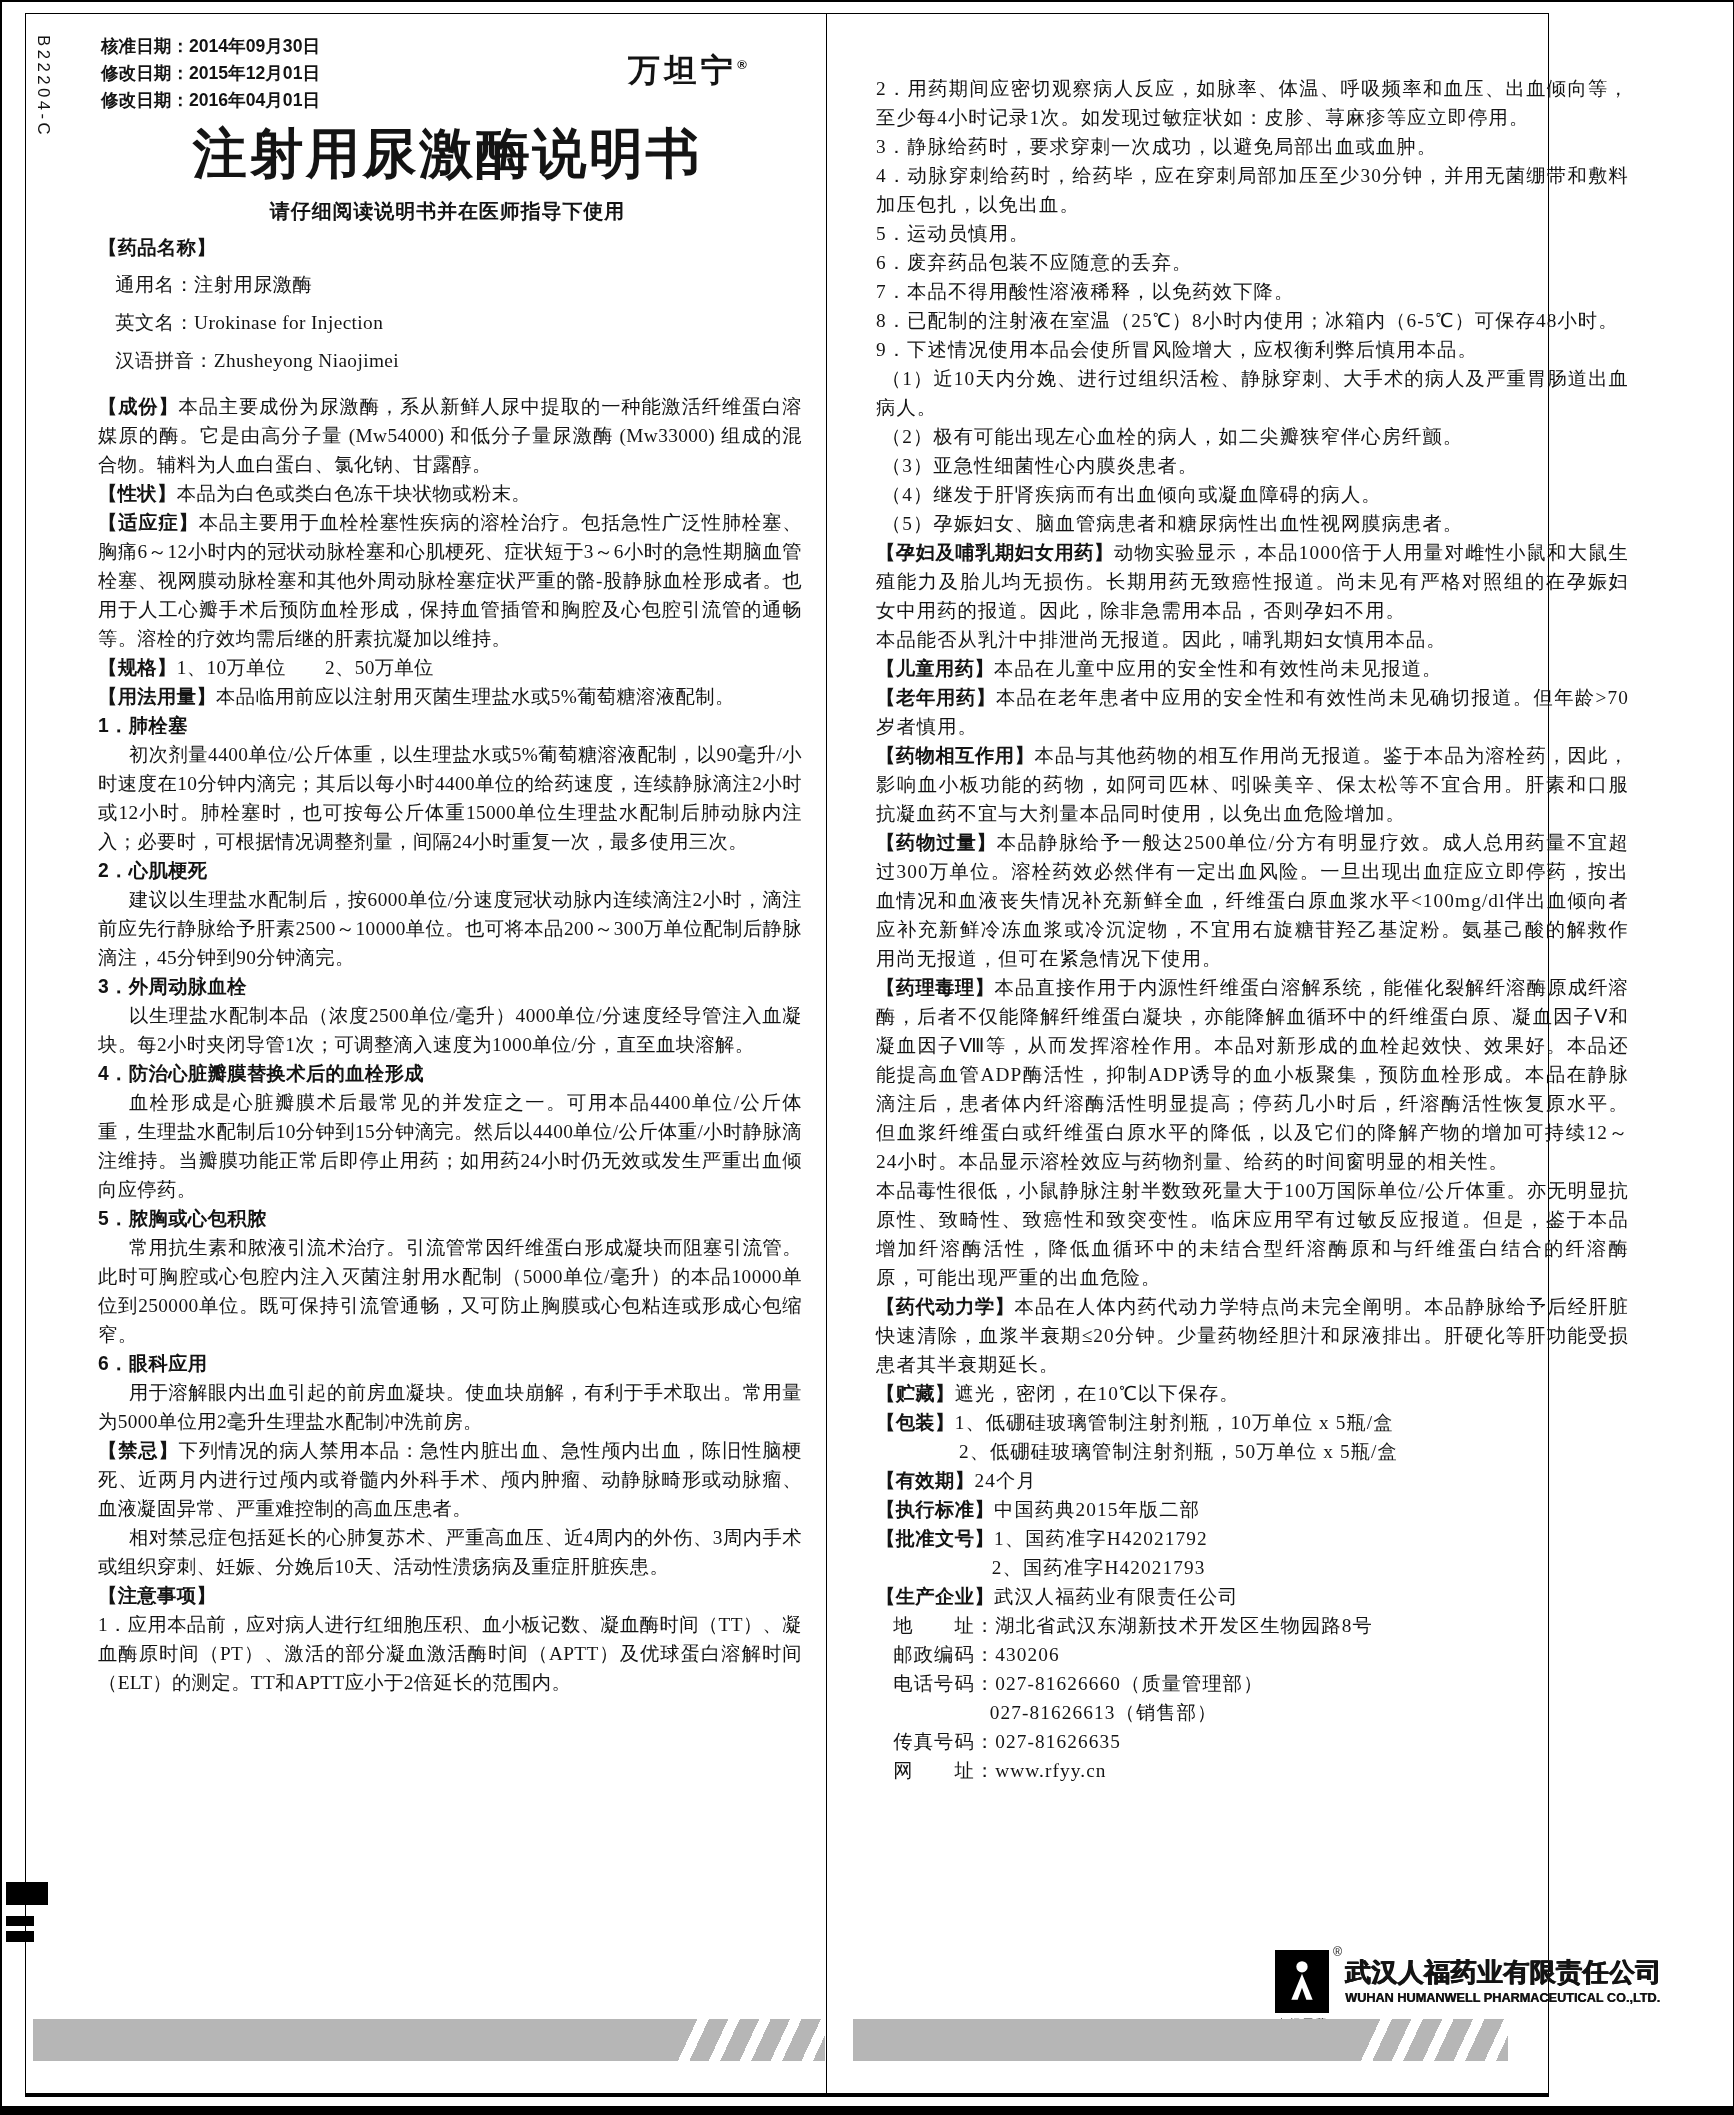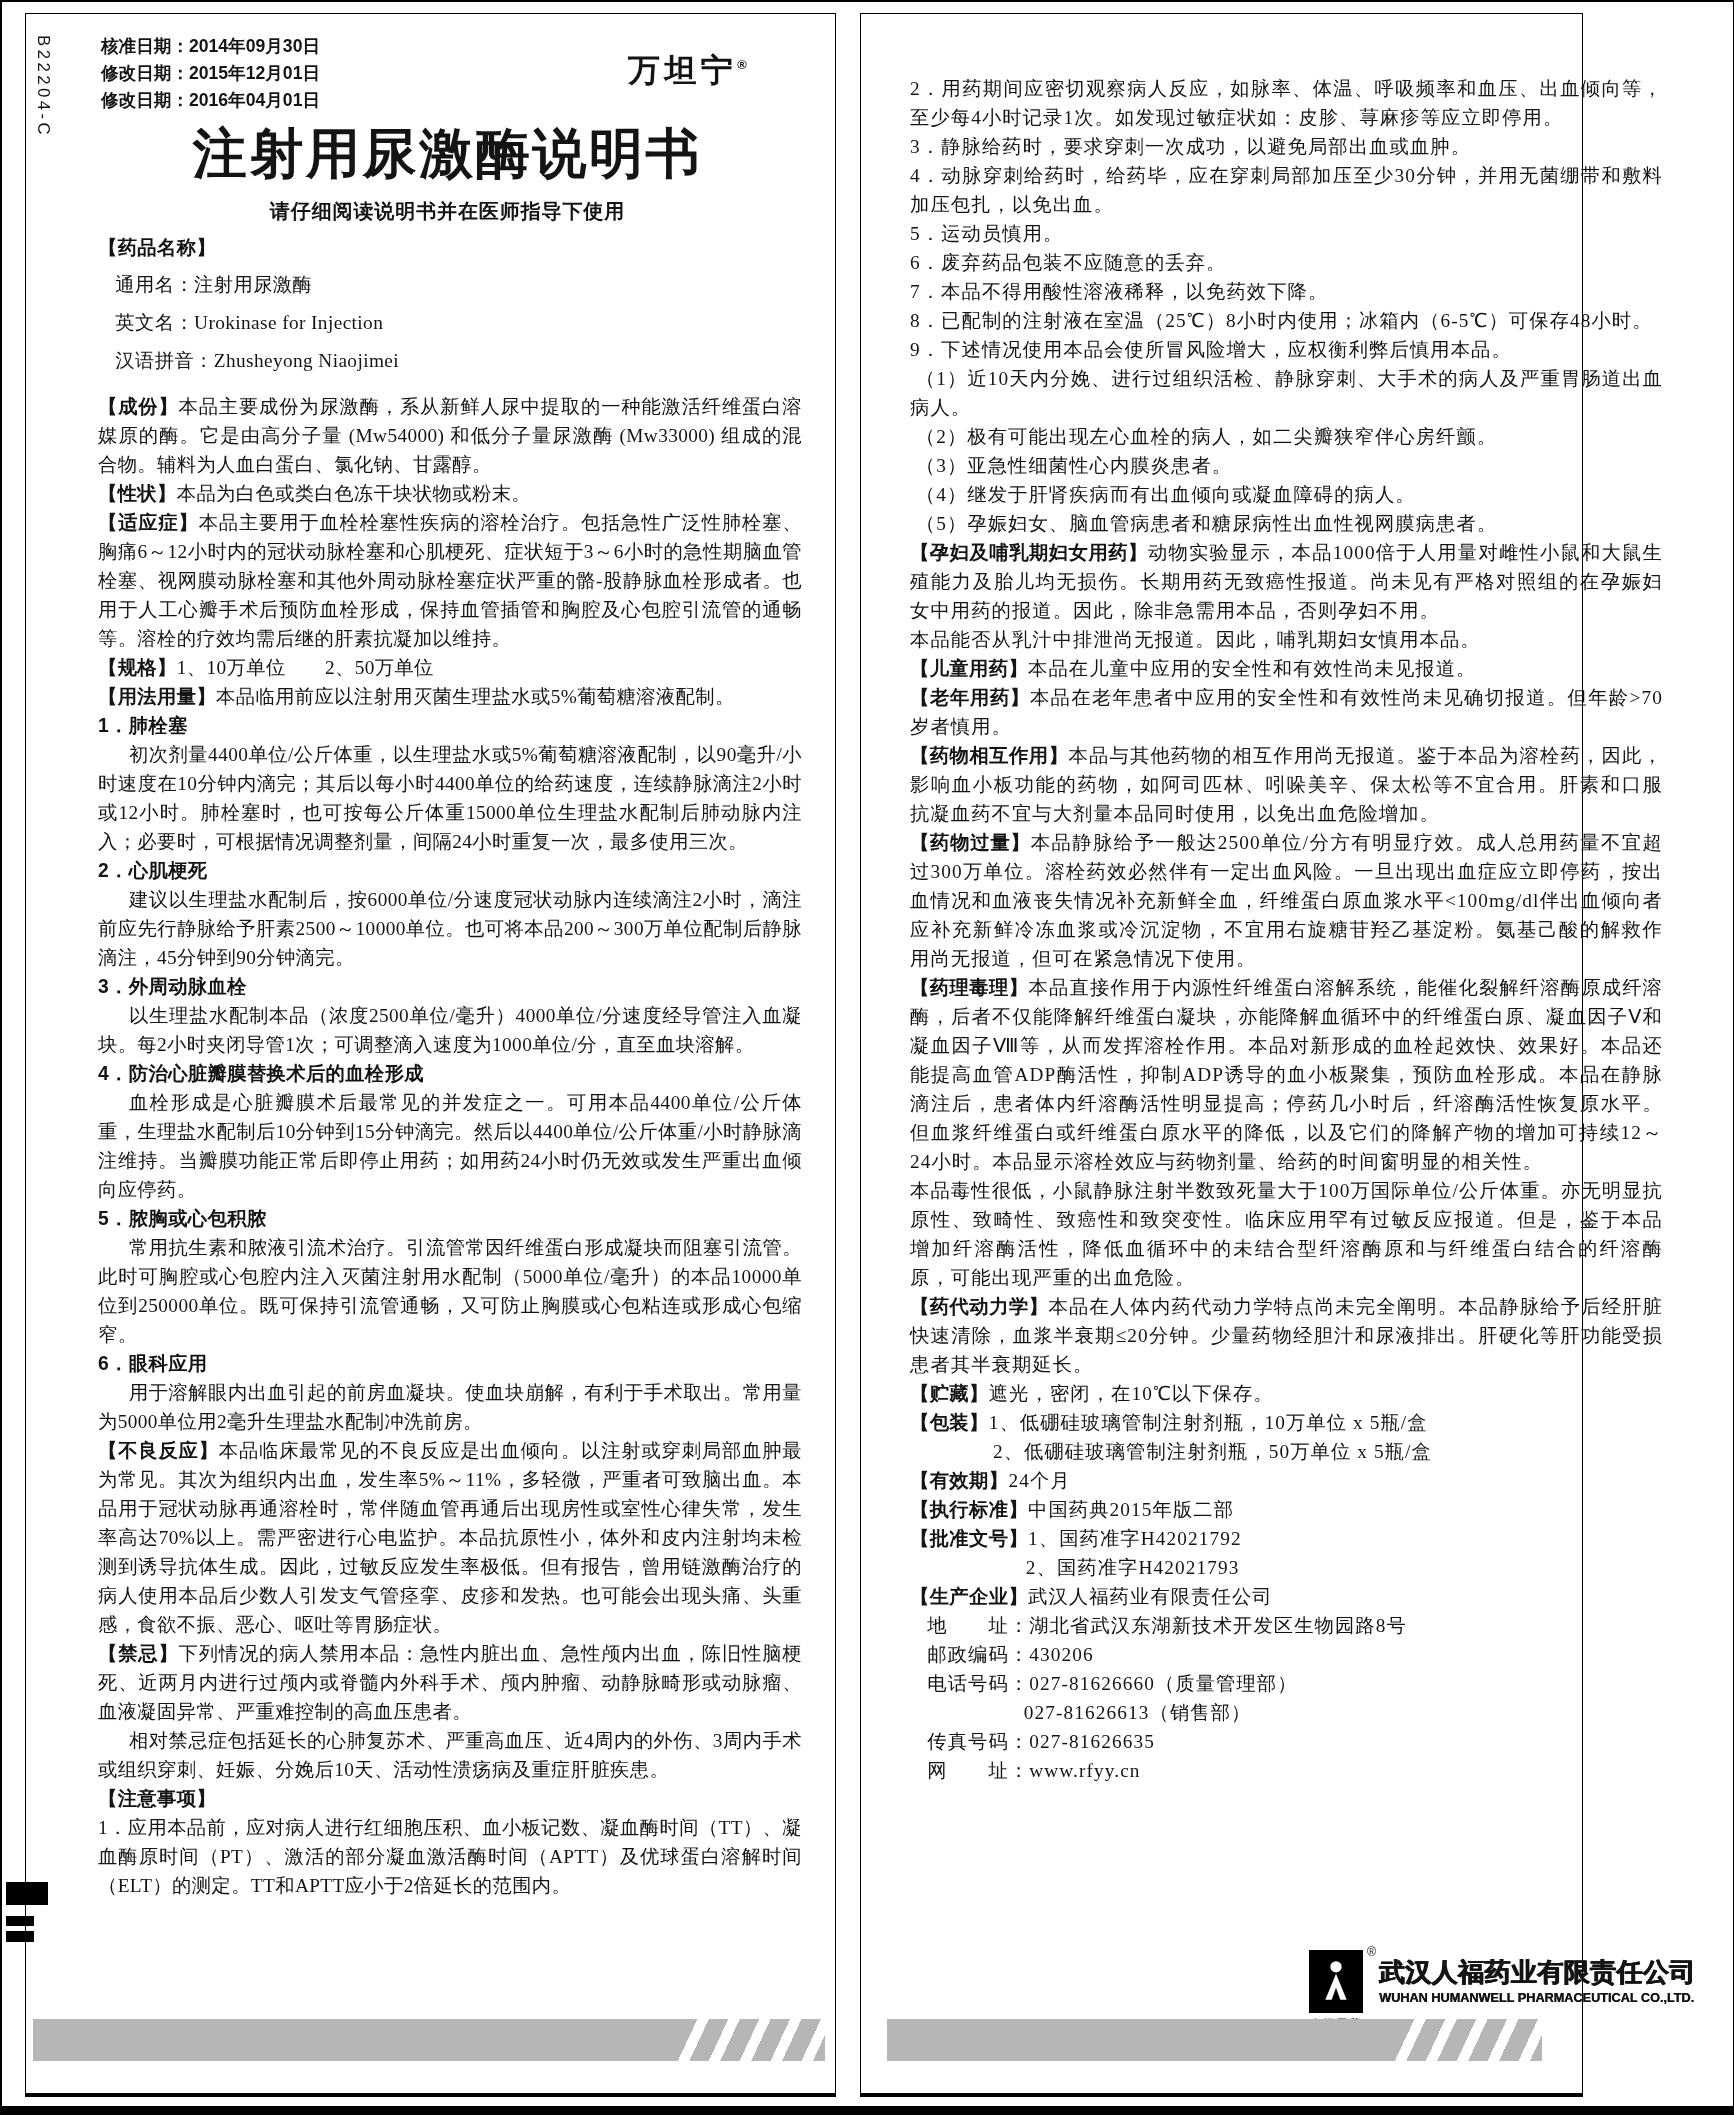--- a/index.html
+++ b/index.html
@@ -6,21 +6,21 @@
   .canvas{
     position:relative;width:1735px;height:2116px;background:#fff;
     border:2.6px solid #000;border-bottom:10.5px solid #000;box-sizing:border-box;
     font-family:"Liberation Serif",serif;color:#141414;overflow:hidden;
   }
   .page{
     position:absolute;top:10.5px;height:2084px;background:#fff;
     border:1.8px solid #000;border-bottom:4.4px solid #000;box-sizing:border-box;
   }
   .page-left{left:23px;width:811px;}
-  .page-right{left:858px;width:723px;}
+  .page-right{left:824px;width:723px;}
 
   .code-vert{
     position:absolute;left:7px;top:21px;
     font-family:"Liberation Sans",sans-serif;font-size:16.7px;letter-spacing:3.5px;
     writing-mode:vertical-rl;text-orientation:sideways;
   }
   .dates{
     position:absolute;left:39px;top:19.3px;
     font-family:"Liberation Sans",sans-serif;font-weight:bold;
     font-size:17.6px;line-height:27px;margin-left:36px;
@@ -113,21 +113,20 @@
         <p class="para bold">2．心肌梗死</p>
         <p class="para" style="text-indent: 1.6em;">建议以生理盐水配制后，按6000单位/分速度冠状动脉内连续滴注2小时，滴注前应先行静脉给予肝素2500～10000单位。也可将本品200～300万单位配制后静脉滴注，45分钟到90分钟滴完。</p>
         <p class="para bold">3．外周动脉血栓</p>
         <p class="para" style="text-indent: 1.6em;">以生理盐水配制本品（浓度2500单位/毫升）4000单位/分速度经导管注入血凝块。每2小时夹闭导管1次；可调整滴入速度为1000单位/分，直至血块溶解。</p>
         <p class="para bold">4．防治心脏瓣膜替换术后的血栓形成</p>
         <p class="para" style="text-indent: 1.6em;">血栓形成是心脏瓣膜术后最常见的并发症之一。可用本品4400单位/公斤体重，生理盐水配制后10分钟到15分钟滴完。然后以4400单位/公斤体重/小时静脉滴注维持。当瓣膜功能正常后即停止用药；如用药24小时仍无效或发生严重出血倾向应停药。</p>
         <p class="para bold">5．脓胸或心包积脓</p>
         <p class="para" style="text-indent: 1.6em;">常用抗生素和脓液引流术治疗。引流管常因纤维蛋白形成凝块而阻塞引流管。此时可胸腔或心包腔内注入灭菌注射用水配制（5000单位/毫升）的本品10000单位到250000单位。既可保持引流管通畅，又可防止胸膜或心包粘连或形成心包缩窄。</p>
         <p class="para bold">6．眼科应用</p>
         <p class="para" style="text-indent: 1.6em;">用于溶解眼内出血引起的前房血凝块。使血块崩解，有利于手术取出。常用量为5000单位用2毫升生理盐水配制冲洗前房。</p>
-        <p class="para"><b class="lbl">【不良反应】</b>本品临床最常见的不良反应是出血倾向。以注射或穿刺局部血肿最为常见。其次为组织内出血，发生率5%～11%，多轻微，严重者可致脑出血。本品用于冠状动脉再通溶栓时，常伴随血管再通后出现房性或室性心律失常，发生率高达70%以上。需严密进行心电监护。本品抗原性小，体外和皮内注射均未检测到诱导抗体生成。因此，过敏反应发生率极低。但有报告，曾用链激酶治疗的病人使用本品后少数人引发支气管痉挛、皮疹和发热。也可能会出现头痛、头重感，食欲不振、恶心、呕吐等胃肠症状。</p>
         <p class="para"><b class="lbl">【禁忌】</b>下列情况的病人禁用本品：急性内脏出血、急性颅内出血，陈旧性脑梗死、近两月内进行过颅内或脊髓内外科手术、颅内肿瘤、动静脉畸形或动脉瘤、血液凝固异常、严重难控制的高血压患者。</p>
         <p class="para" style="text-indent: 1.6em;">相对禁忌症包括延长的心肺复苏术、严重高血压、近4周内的外伤、3周内手术或组织穿刺、妊娠、分娩后10天、活动性溃疡病及重症肝脏疾患。</p>
         <p class="para"><b class="lbl">【注意事项】</b></p>
         <p class="para">1．应用本品前，应对病人进行红细胞压积、血小板记数、凝血酶时间（TT）、凝血酶原时间（PT）、激活的部分凝血激活酶时间（APTT）及优球蛋白溶解时间（ELT）的测定。TT和APTT应小于2倍延长的范围内。</p>
       </div>
 
     <div class="graybar bar-l">
       <div class="stripes"></div>
     </div>
   </div>

